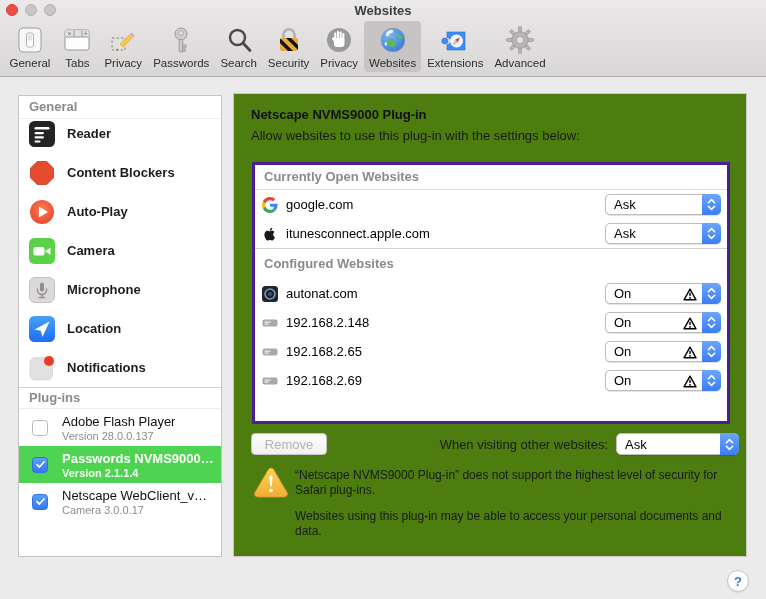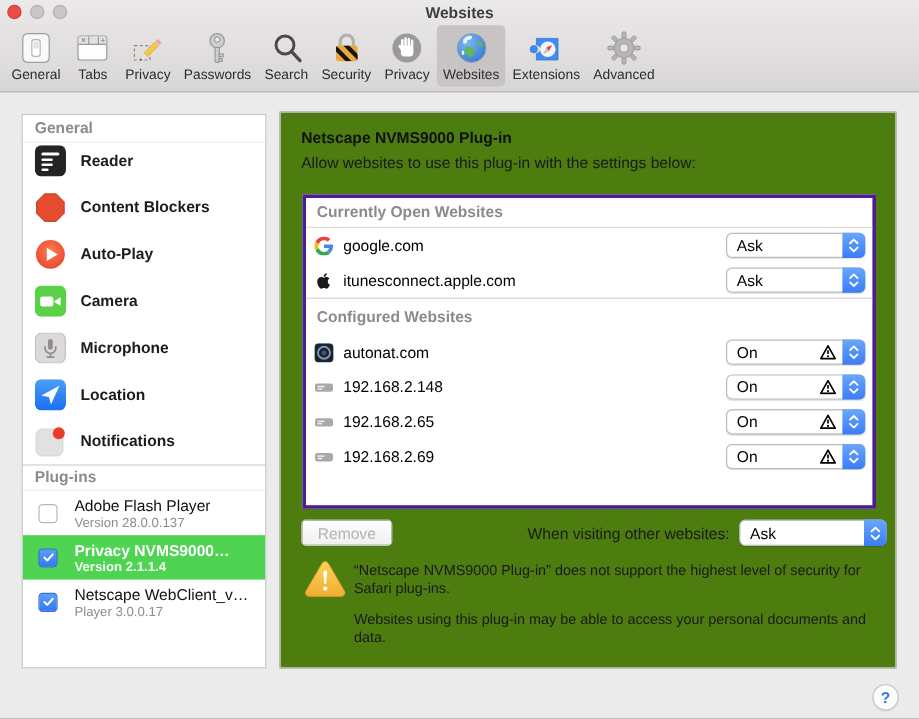--- a/index.html
+++ b/index.html
@@ -336,33 +336,33 @@
             <div class="plugin-version">Version 28.0.0.137</div>
           </div>
         </div>
         <div class="plugin-item selected">
           <span class="cb checked">
             <svg viewBox="0 0 12 12">
               <path d="M2.2 6.2 L4.8 8.8 L9.8 3.2" fill="none" stroke="#fff" stroke-width="1.8" stroke-linecap="round" stroke-linejoin="round"></path>
             </svg>
           </span>
           <div class="plugin-text">
-            <div class="plugin-name">Privacy NVMS9000…</div>
+            <div class="plugin-name">Passwords NVMS9000…</div>
             <div class="plugin-version">Version 2.1.1.4</div>
           </div>
         </div>
         <div class="plugin-item">
           <span class="cb checked">
             <svg viewBox="0 0 12 12">
               <path d="M2.2 6.2 L4.8 8.8 L9.8 3.2" fill="none" stroke="#fff" stroke-width="1.8" stroke-linecap="round" stroke-linejoin="round"></path>
             </svg>
           </span>
           <div class="plugin-text">
             <div class="plugin-name">Netscape WebClient_v…</div>
-            <div class="plugin-version">Player 3.0.0.17</div>
+            <div class="plugin-version">Camera 3.0.0.17</div>
           </div>
         </div>
       </div>
   </div>
 
   <div class="main-panel">
     <div class="panel-title">Netscape NVMS9000 Plug-in</div>
     <div class="panel-subtitle">Allow websites to use this plug-in with the settings below:</div>
 
     <div class="listbox">

